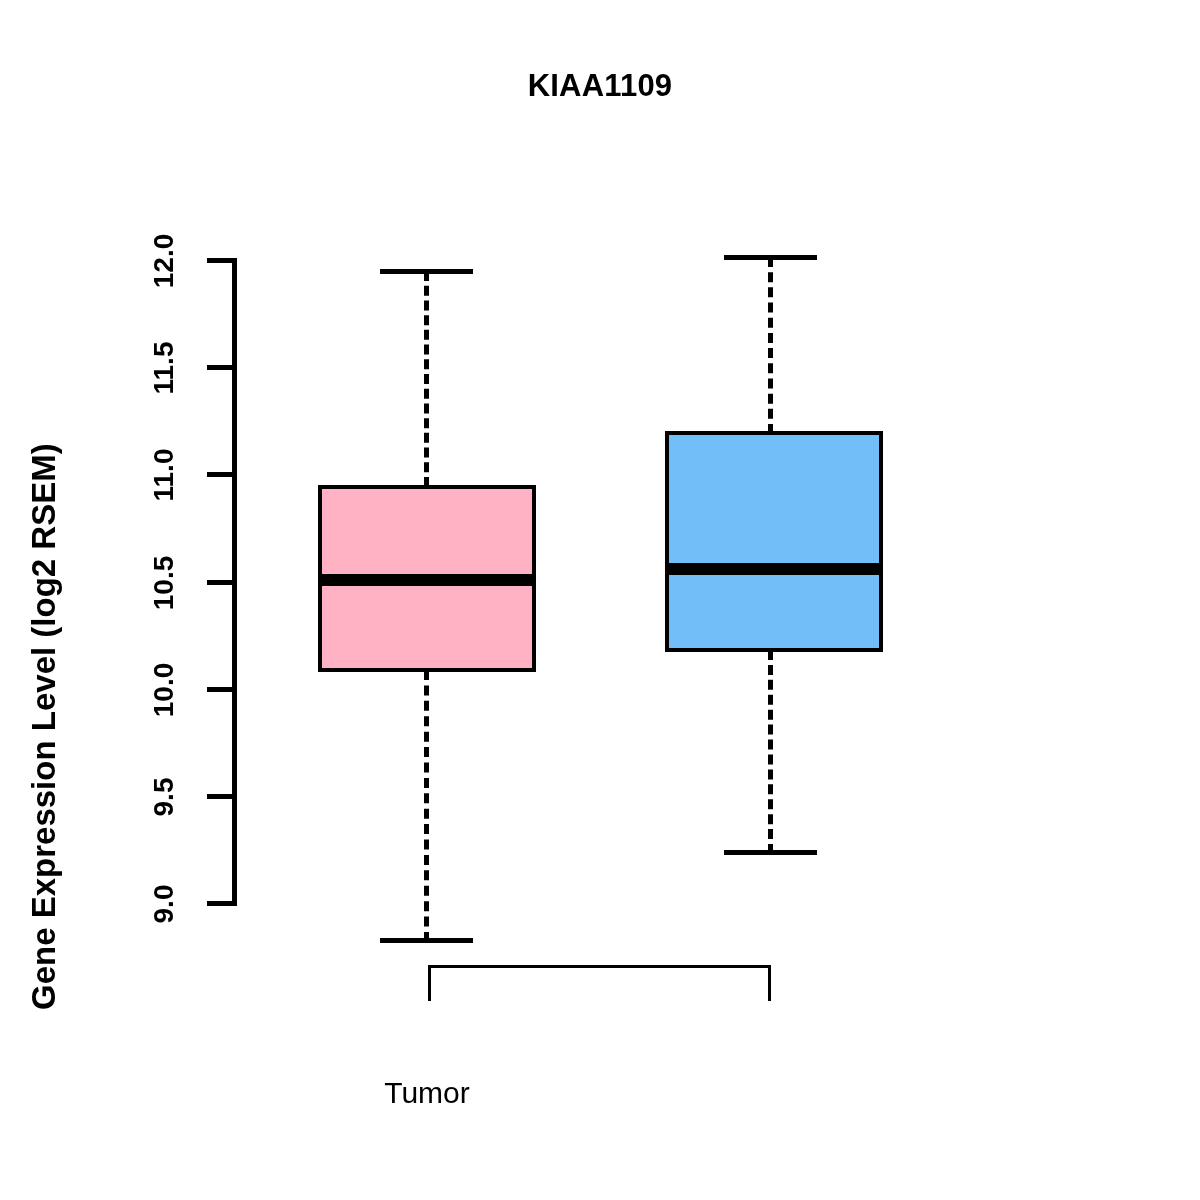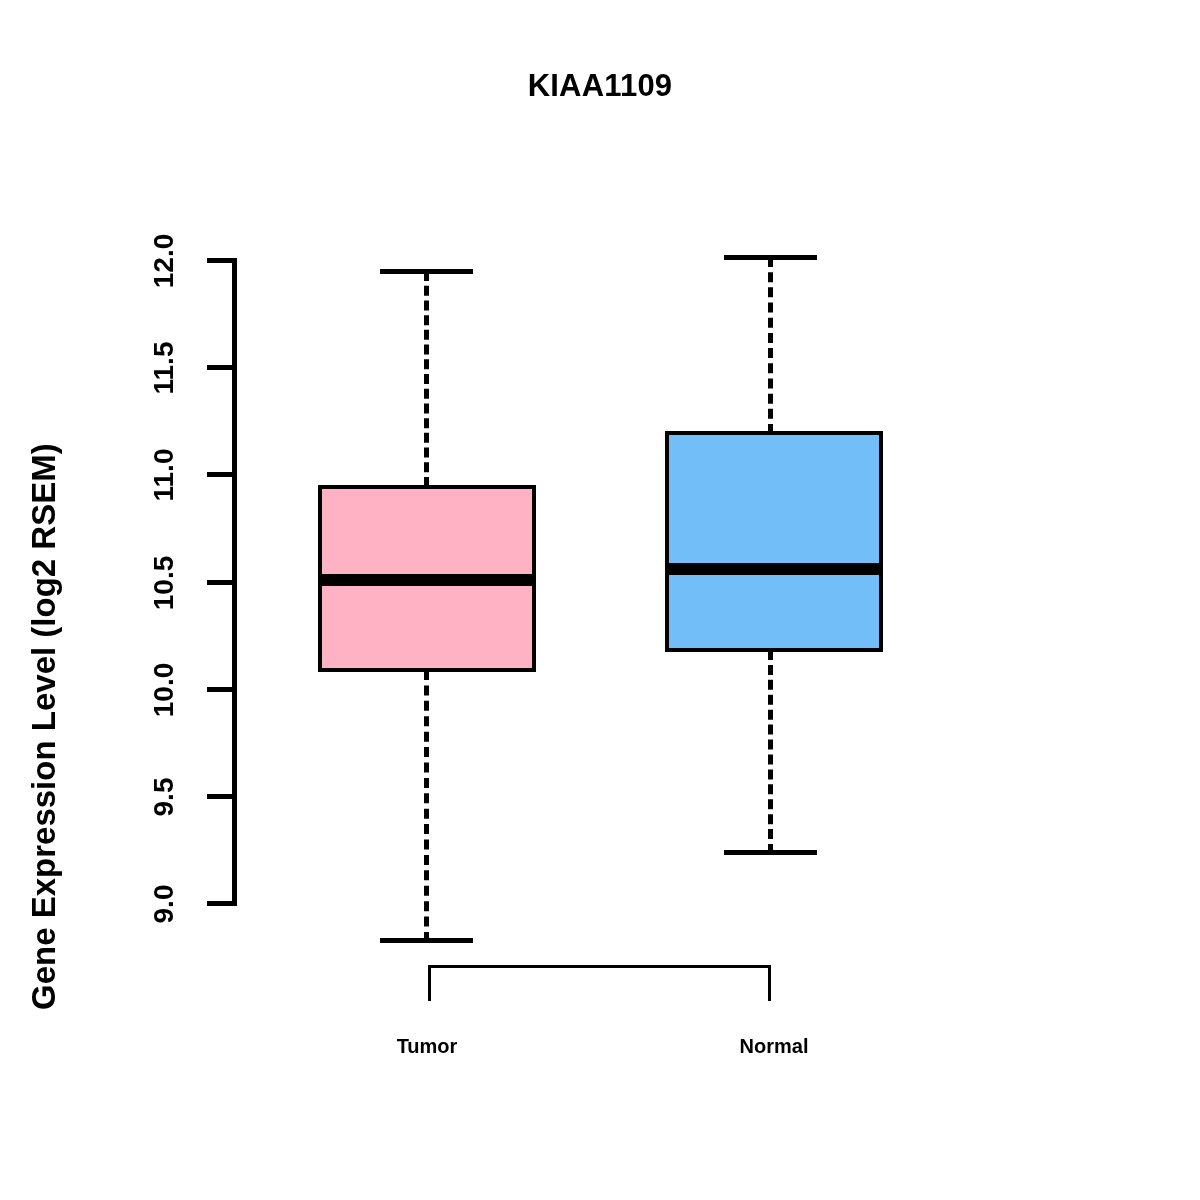--- a/index.html
+++ b/index.html
@@ -105,24 +105,25 @@
   }
   .bracket-leg {
     position: absolute;
     width: 3px;
     background: #000000;
   }
 
   
   .xlabel {
     position: absolute;
-    font-size: 20px;
-    font-weight: bold;
+    font-size: 30px;
+    font-weight: normal;
     text-align: center;
     white-space: nowrap;
+    margin-top: 41px;
   }
 </style>
 </head>
 <body>
 
 <div id="plot">
 
   <div class="title-block">
     <span class="title-line">KIAA1109</span>
   </div>
@@ -165,15 +166,14 @@
   <div class="median" style="left:665px; top:563px; width:218px;"></div>
 
   <div class="whisker-line" style="left:768px; top:650px; height:204px;"></div>
   <div class="whisker-cap" style="left:724px; top:850px; width:93px;"></div>
 
   <div class="bracket-top" style="left:428px; top:965px; width:343px;"></div>
   <div class="bracket-leg" style="left:428px; top:965px; height:36px;"></div>
   <div class="bracket-leg" style="left:768px; top:965px; height:36px;"></div>
 
   <div class="xlabel" style="left:307px; top:1035px; width:240px;">Tumor</div>
-  <div class="xlabel" style="left:654px; top:1035px; width:240px;">Normal</div>
 
 </div>
 
 </body></html>

